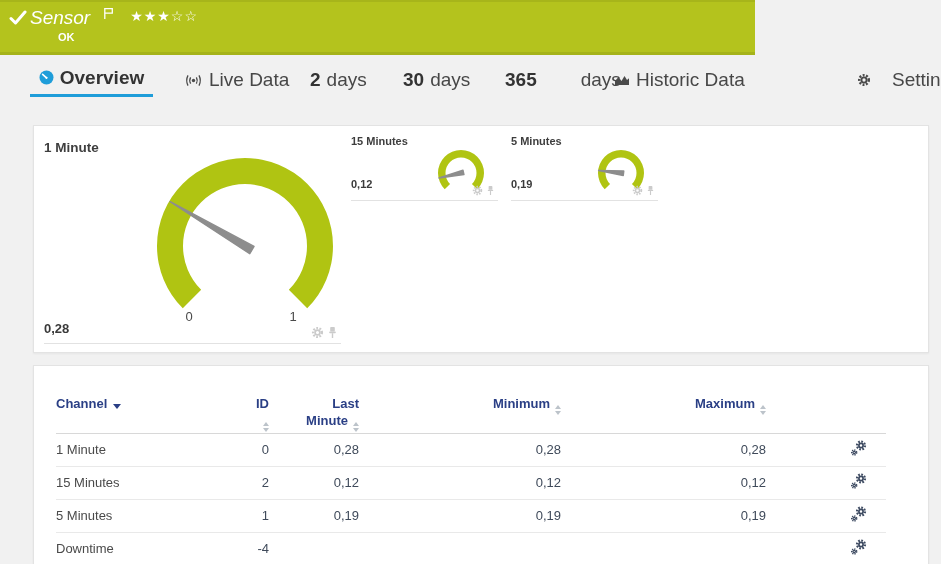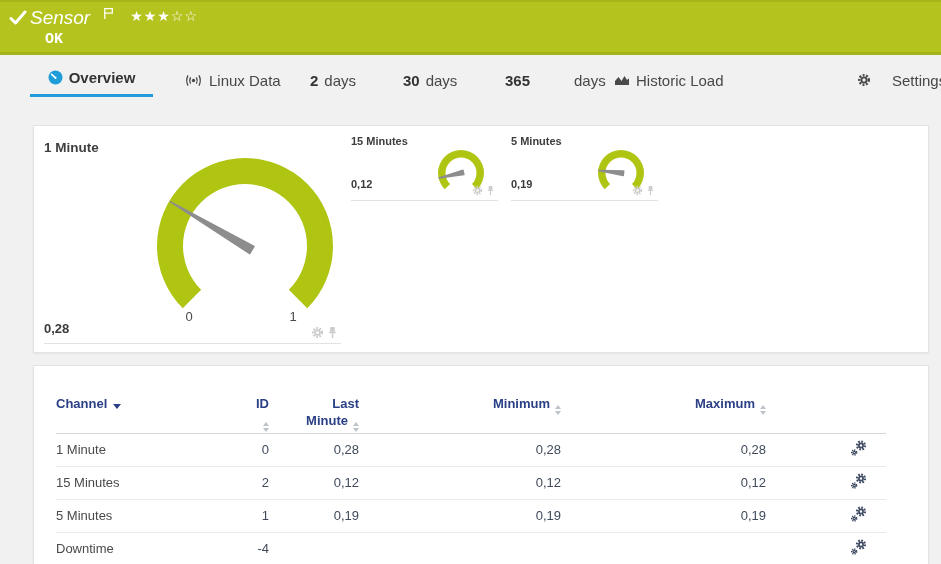--- a/index.html
+++ b/index.html
@@ -1,34 +1,34 @@
 <!DOCTYPE html>
 <html><head>
 <meta charset="utf-8">
 <style>
   * { margin:0; padding:0; box-sizing:border-box; }
   html,body { width:941px; height:564px; overflow:hidden; background:#f1f1f1;
     font-family:"Liberation Sans","DejaVu Sans",sans-serif; }
 
   
-  #topbar { position:absolute; left:0; top:0; width:941px; height:55px;
+  #topbar { position:absolute; left:0; top:0; width:755px; height:55px;
     background:#b4c31d;
     box-shadow: inset 0 2px 0 rgba(0,0,0,0.07), inset 0 -3px 0 rgba(0,0,0,0.08); }
   #check { position:absolute; left:9px; top:9px; }
   #titlerow { position:absolute; left:30px; top:6px; display:flex; align-items:flex-start; color:#fff; }
   .sensor-type { font-style:italic; font-weight:400; font-size:19px; margin-right:9px; line-height:24px;}
   .sensor-title { font-weight:700; font-size:19px; line-height:24px; letter-spacing:0.2px;}
   #flag { margin-left:4px; margin-top:1px; }
   #stars { margin-left:16px; font-size:14px; letter-spacing:1px; color:#fff; line-height:20px; cursor:pointer;}
-  #status-ok { position:absolute; left:45px; top:31px; color:#fff; font-size:15px; font-weight:700;font-family:Liberation Mono, monospace; }
+  #status-ok { position:absolute; left:58px; top:31px; color:#fff; font-size:11px; font-weight:700; }
 
   
   #tabs { position:absolute; left:0; top:61px; width:941px; height:36px; }
   .tab { position:absolute; top:0; height:36px; display:flex; align-items:center; gap:6px;
-    font-size:15px; color:#474747; cursor:pointer; padding:2px 8px 0 8px; }
+    font-size:19px; color:#474747; cursor:pointer; padding:2px 8px 0 8px; }
   .tab .tab-num { font-weight:700; color:#333; }
   .tab.active { border-bottom:3px solid #1f9dd9; padding-top:0; }
   .tab.active .tab-label { font-weight:700; color:#333; }
   .tab svg { flex:0 0 auto; }
 
   
   .panel { position:absolute; left:33px; width:896px; background:#fff;
     border:1px solid #e3e3e3; box-shadow:0 1px 2px rgba(0,0,0,0.05);margin-top:20px; }
   #panel-gauges { top:105px; height:228px; }
   #panel-table  { top:345px; height:240px; }
@@ -92,39 +92,39 @@
     <span class="tab-label">Overview</span>
   </div>
   <div class="tab" style="left:176px;">
     <svg width="19" height="13" viewBox="0 0 19 13">
       <circle cx="9.5" cy="6.5" r="1.7" fill="#4a4a4a"></circle>
       <path d="M6.6 3.4 Q4.9 6.5 6.6 9.6" fill="none" stroke="#4a4a4a" stroke-width="1.3"></path>
       <path d="M12.4 3.4 Q14.1 6.5 12.4 9.6" fill="none" stroke="#4a4a4a" stroke-width="1.3"></path>
       <path d="M4 1.4 Q1.4 6.5 4 11.6" fill="none" stroke="#4a4a4a" stroke-width="1.3"></path>
       <path d="M15 1.4 Q17.6 6.5 15 11.6" fill="none" stroke="#4a4a4a" stroke-width="1.3"></path>
     </svg>
-    <span class="tab-label">Linux Data</span>
+    <span class="tab-label">Live Data</span>
   </div>
   <div class="tab" style="left:302px;">
     <span class="tab-num">2</span>
     <span class="tab-label">days</span>
   </div>
   <div class="tab" style="left:395px;">
     <span class="tab-num">30</span>
     <span class="tab-label">days</span>
   </div>
   <div class="tab" style="left:497px;gap:44px;">
     <span class="tab-num">365</span>
     <span class="tab-label">days</span>
   </div>
   <div class="tab" style="left:606px;">
     <svg width="16" height="12" viewBox="0 0 16 12">
       <polygon points="1,11 1,7 4.5,3 7.5,7 10.5,2 13,6 15,4.2 15,11" fill="#4a4a4a"></polygon>
     </svg>
-    <span class="tab-label">Historic Load</span>
+    <span class="tab-label">Historic Data</span>
   </div>
   <div class="tab" style="left:849px;gap:21px;">
     <svg width="14" height="14" viewBox="0 0 14 14">
       <circle cx="7" cy="7" r="4.8" fill="none" stroke="#4a4a4a" stroke-width="2.4" stroke-dasharray="1.9 1.55"></circle>
       <circle cx="7" cy="7" r="2.6" fill="none" stroke="#4a4a4a" stroke-width="1.9"></circle>
     </svg>
     <span class="tab-label">Settings</span>
   </div>
 </div>
 

